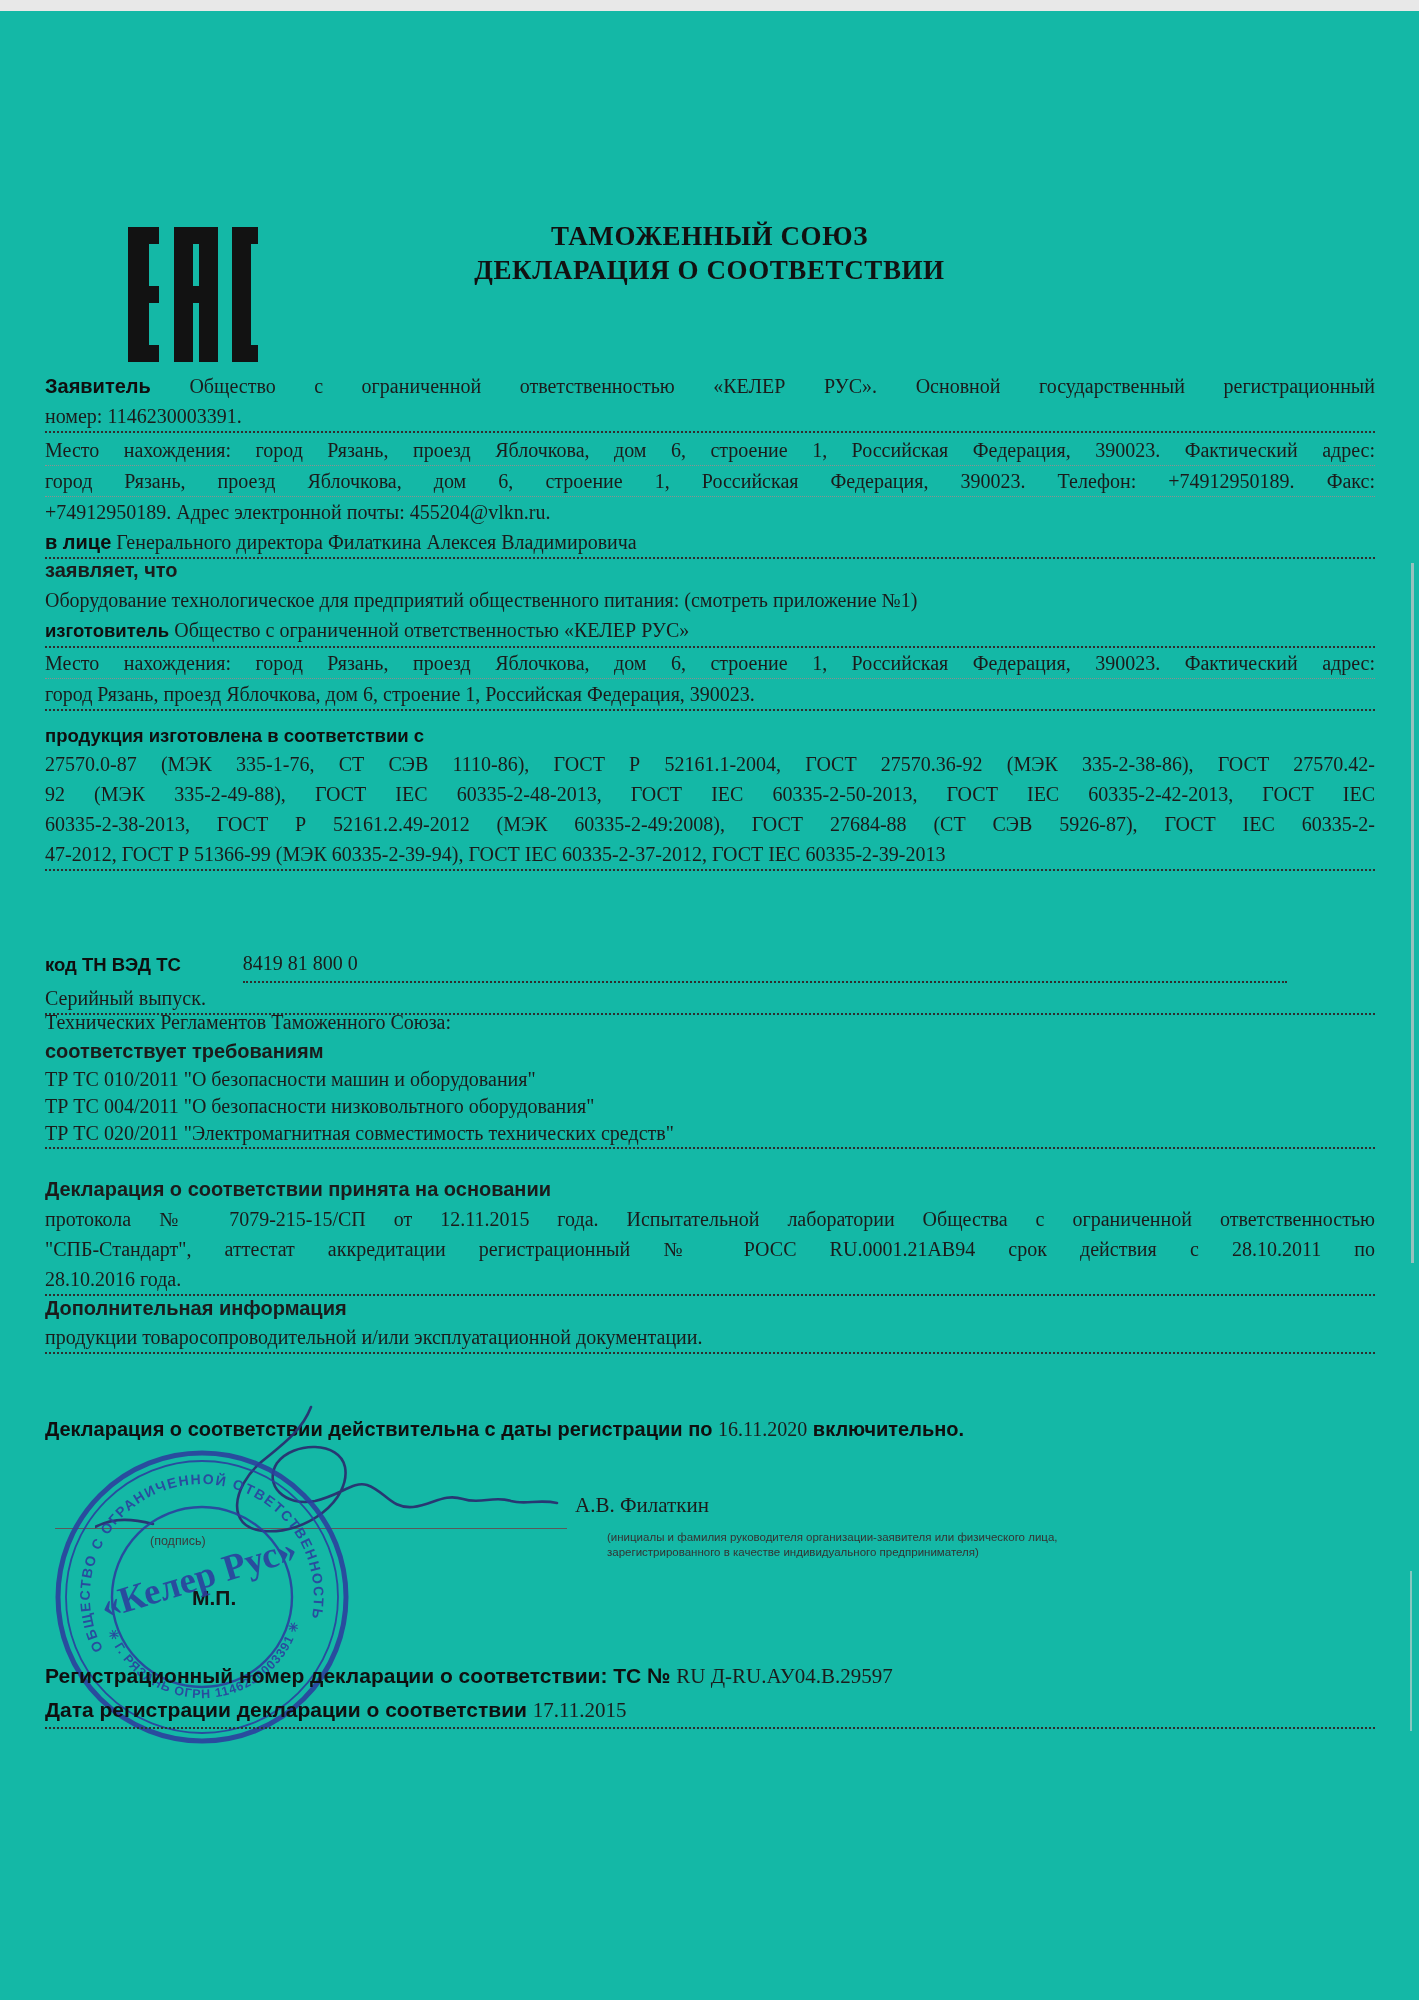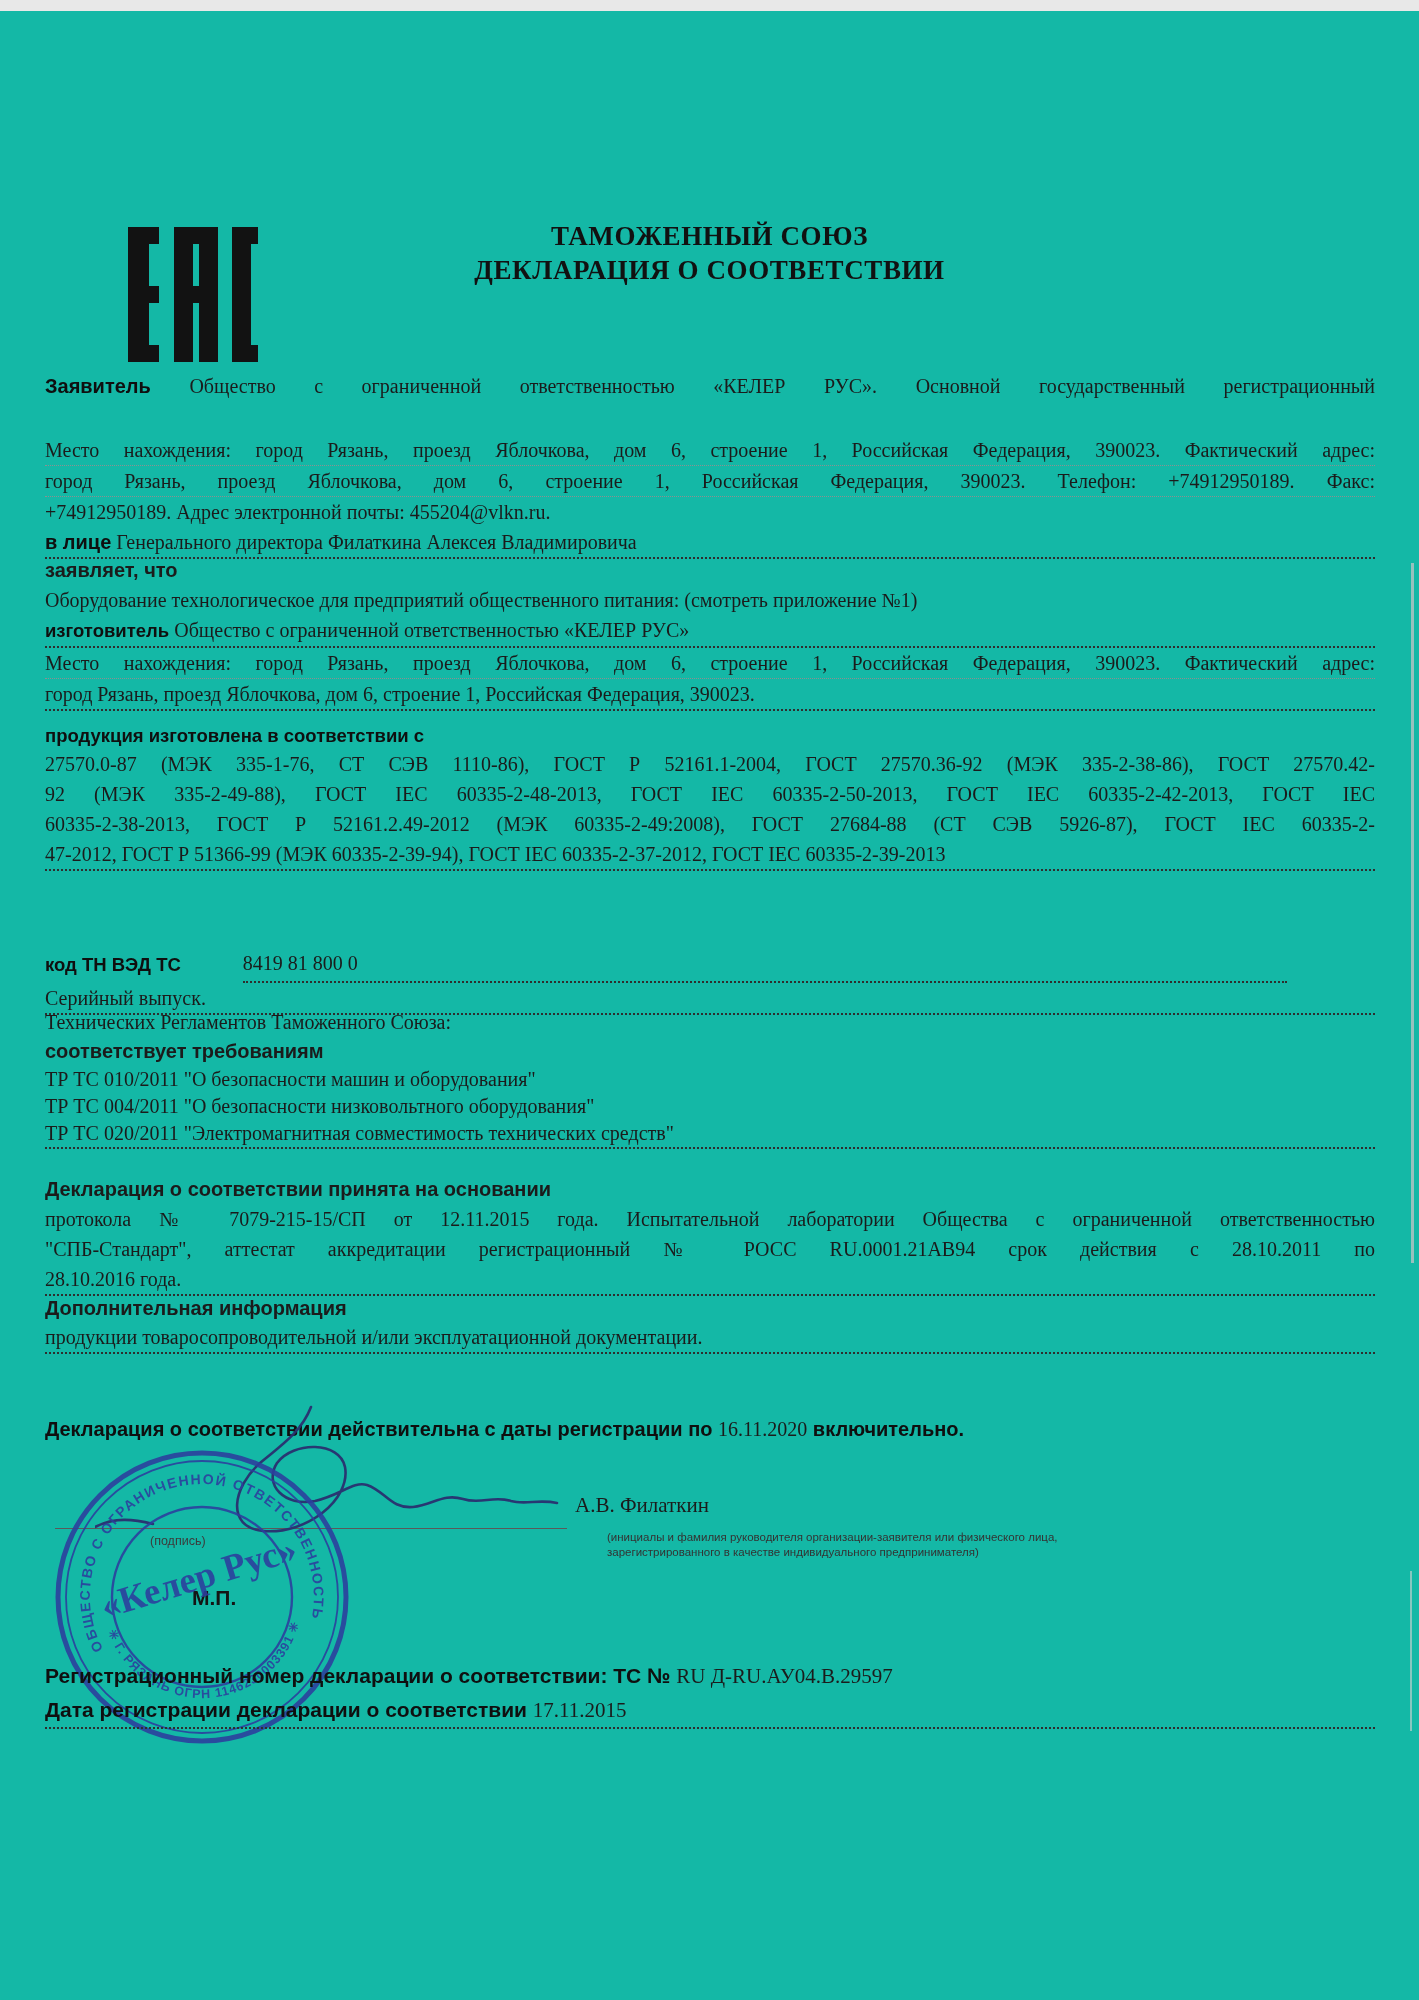--- a/index.html
+++ b/index.html
@@ -60,20 +60,21 @@
     </g>
   </svg>
 
   <div class="title-block">
     <div>ТАМОЖЕННЫЙ СОЮЗ</div>
     <div>ДЕКЛАРАЦИЯ О СООТВЕТСТВИИ</div>
   </div>
 
   <div class="sec" style="top:360px">
     <div class="line just"><span class="lbl">Заявитель</span> <span>Общество с ограниченной ответственностью «КЕЛЕР РУС».  Основной государственный регистрационный</span></div>
+    <div class="line sep">номер: 1146230003391.</div>
   </div>
 
   <div class="sec" style="top:424px">
     <div class="line just lead">Место нахождения: город Рязань, проезд Яблочкова, дом 6, строение 1, Российская Федерация, 390023. Фактический адрес:</div>
     <div class="line just lead">город Рязань, проезд Яблочкова, дом 6, строение 1, Российская Федерация, 390023. Телефон: +74912950189. Факс:</div>
     <div class="line">+74912950189. Адрес электронной почты: 455204@vlkn.ru.</div>
     <div class="line sep"><span class="lbl">в лице</span> <span>Генерального директора Филаткина Алексея Владимировича</span></div>
   </div>
 
   <div class="sec" style="top:544px">

